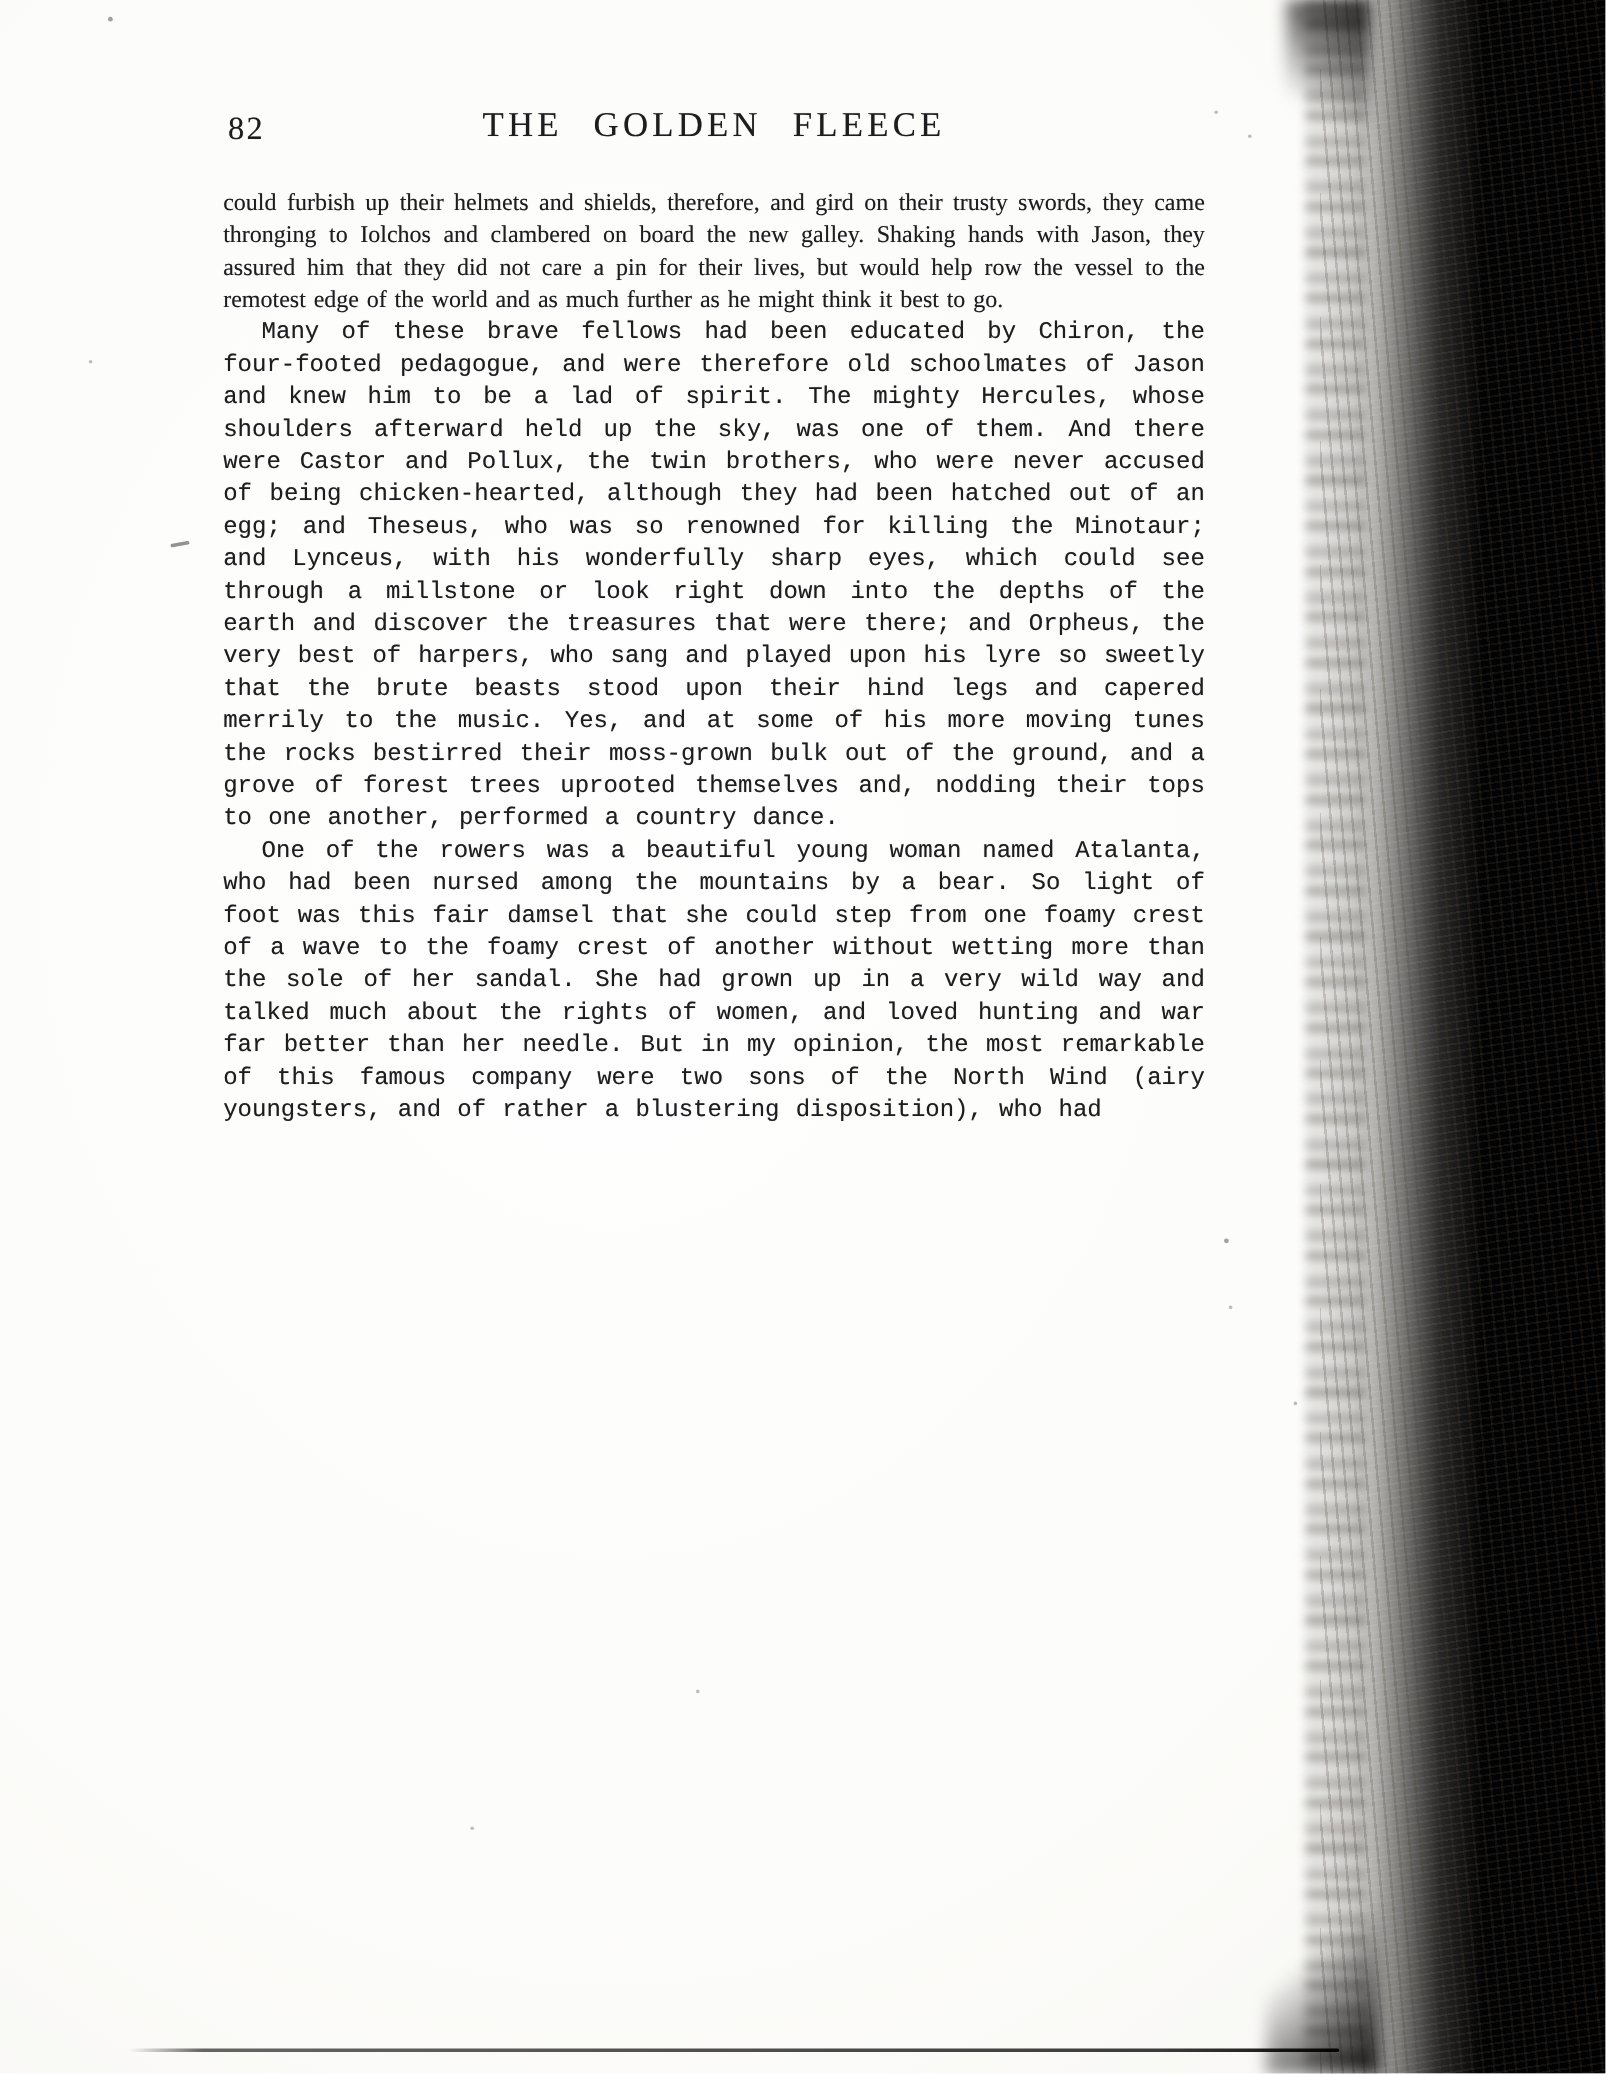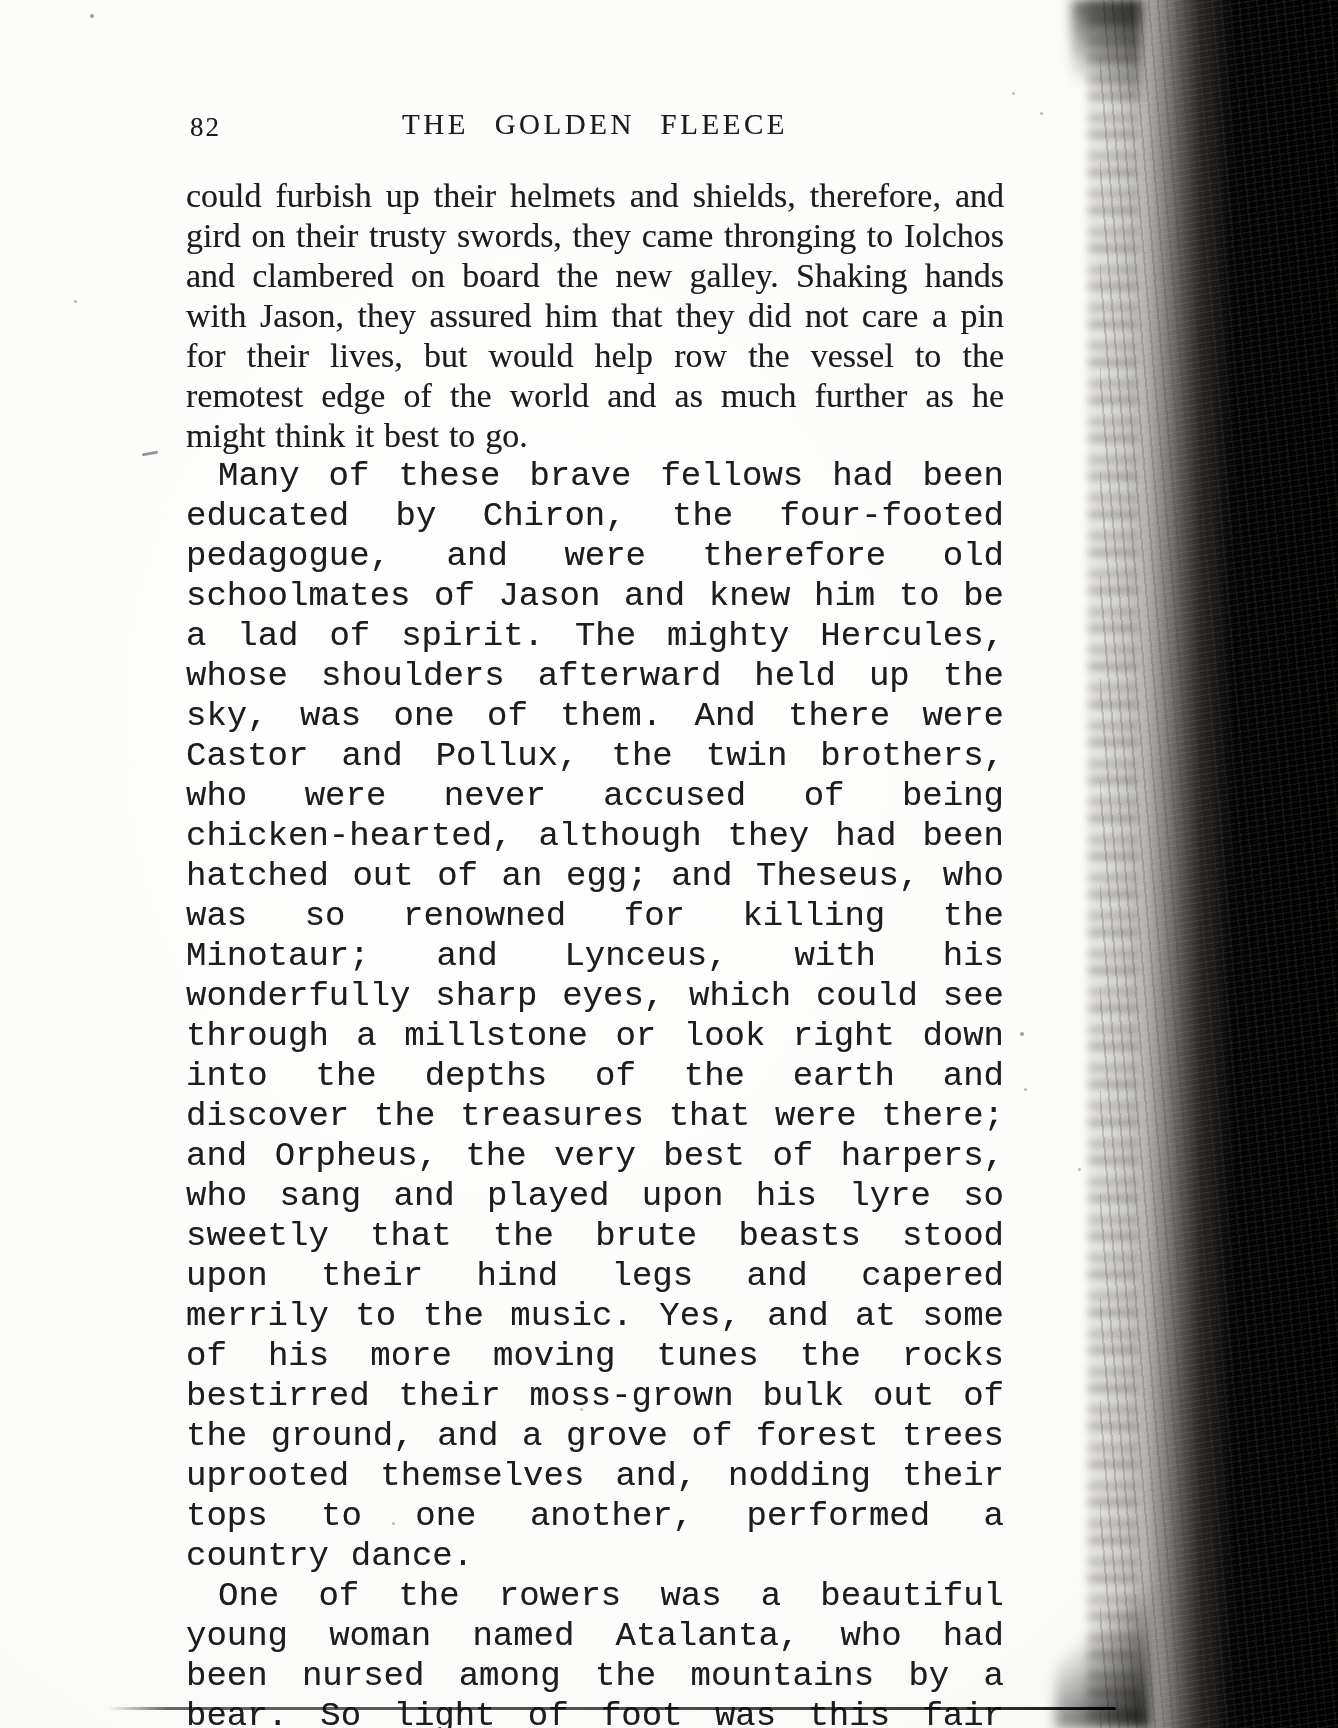--- a/index.html
+++ b/index.html
@@ -25,25 +25,24 @@
   }
   .header { position:relative; height:46px; margin-bottom:26px; }
   .page-number {
     position:absolute; left:4px; top:8px;
     font-size:27px; letter-spacing:2px;
   }
   .running-title {
     display:block; text-align:center;
     font-size:29px; letter-spacing:3.5px; word-spacing:15px;
     padding-top:4px;
-    margin-top:20px;
   }
   .body-text p {
-    font-size:34px;
-    line-height:40px;
+    font-size:20px;
+    line-height:27px;
     text-align:justify;
     word-spacing:1.5px;
   }
   .body-text p.indent { text-indent:32px;font-family:Liberation Mono, monospace; }
 
   
   .scan-edge {
     position:absolute; top:0; right:0; width:238px; height:100%;
     background: linear-gradient(to right,
       rgba(30,26,22,0) 0px,

